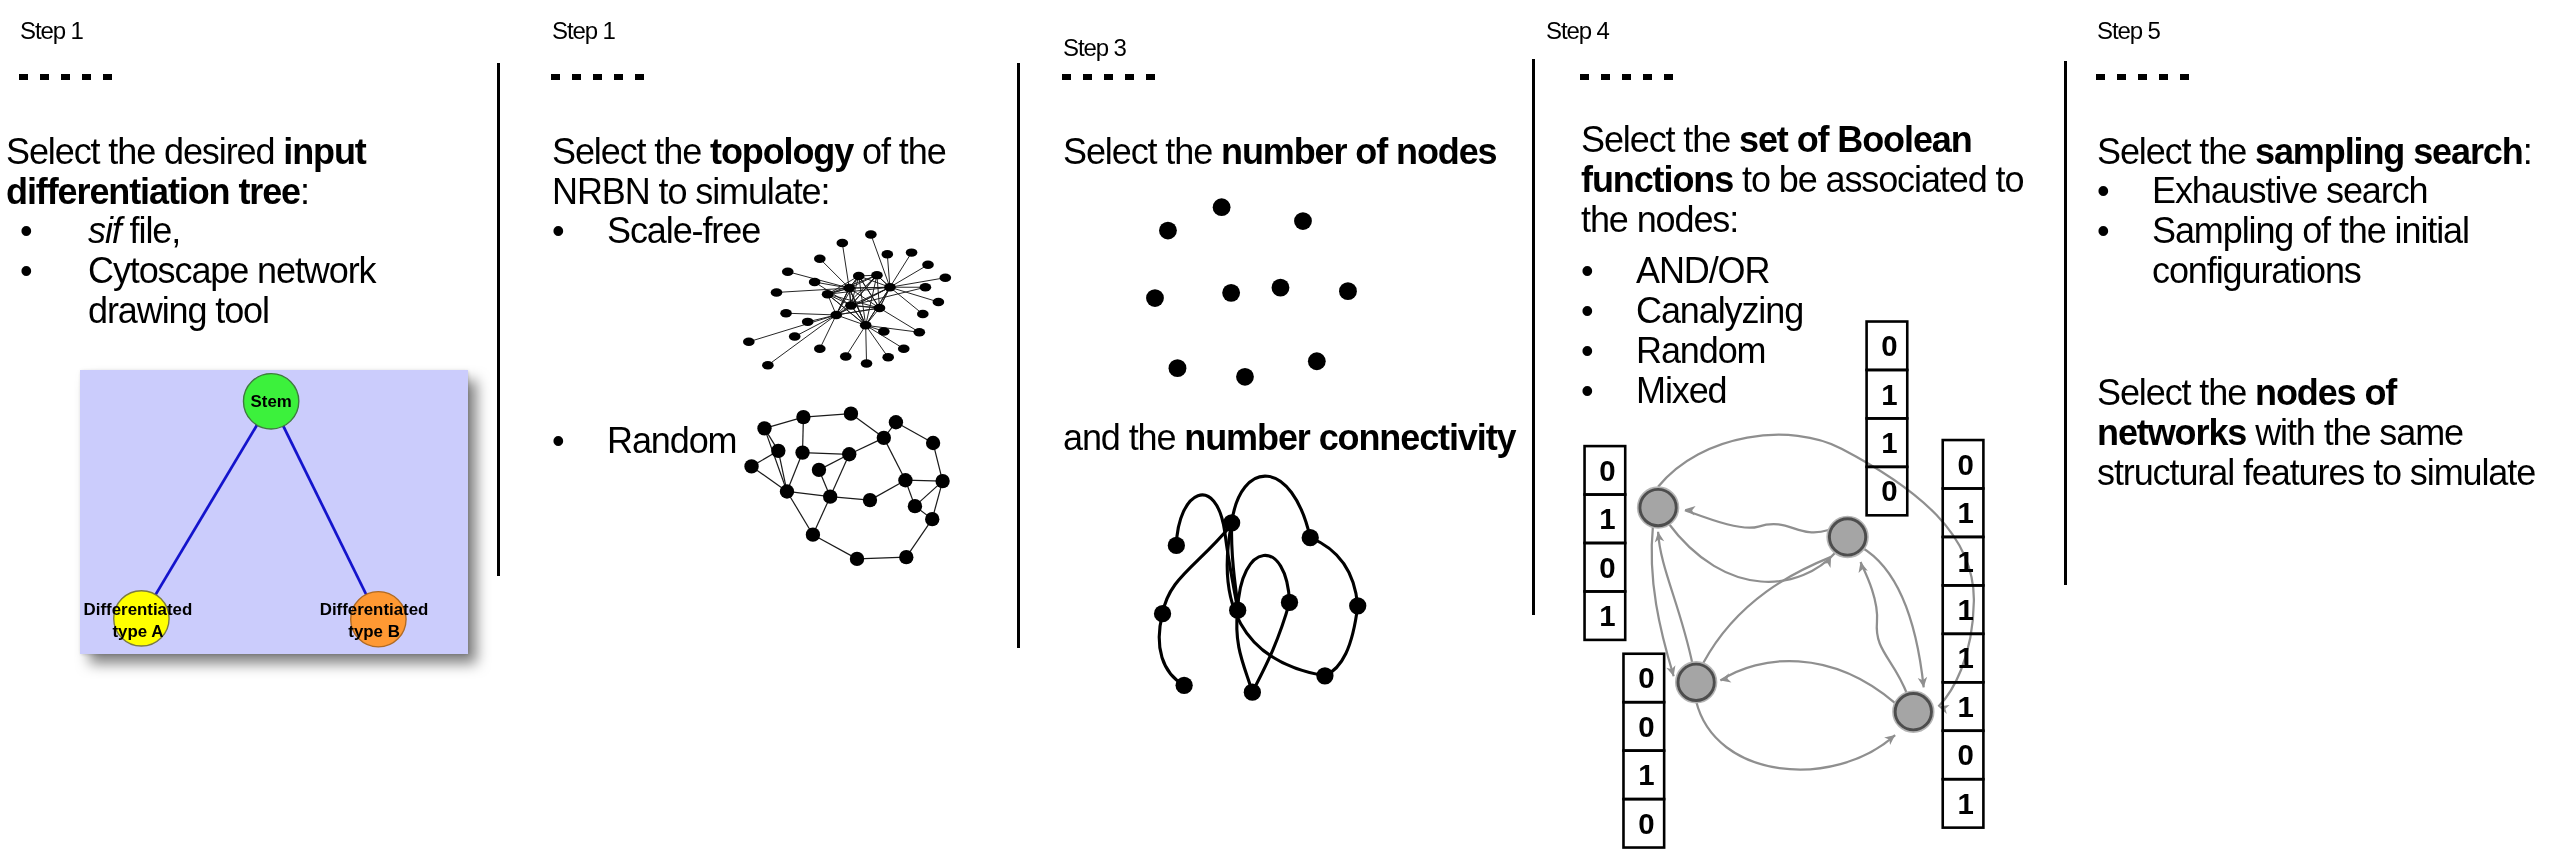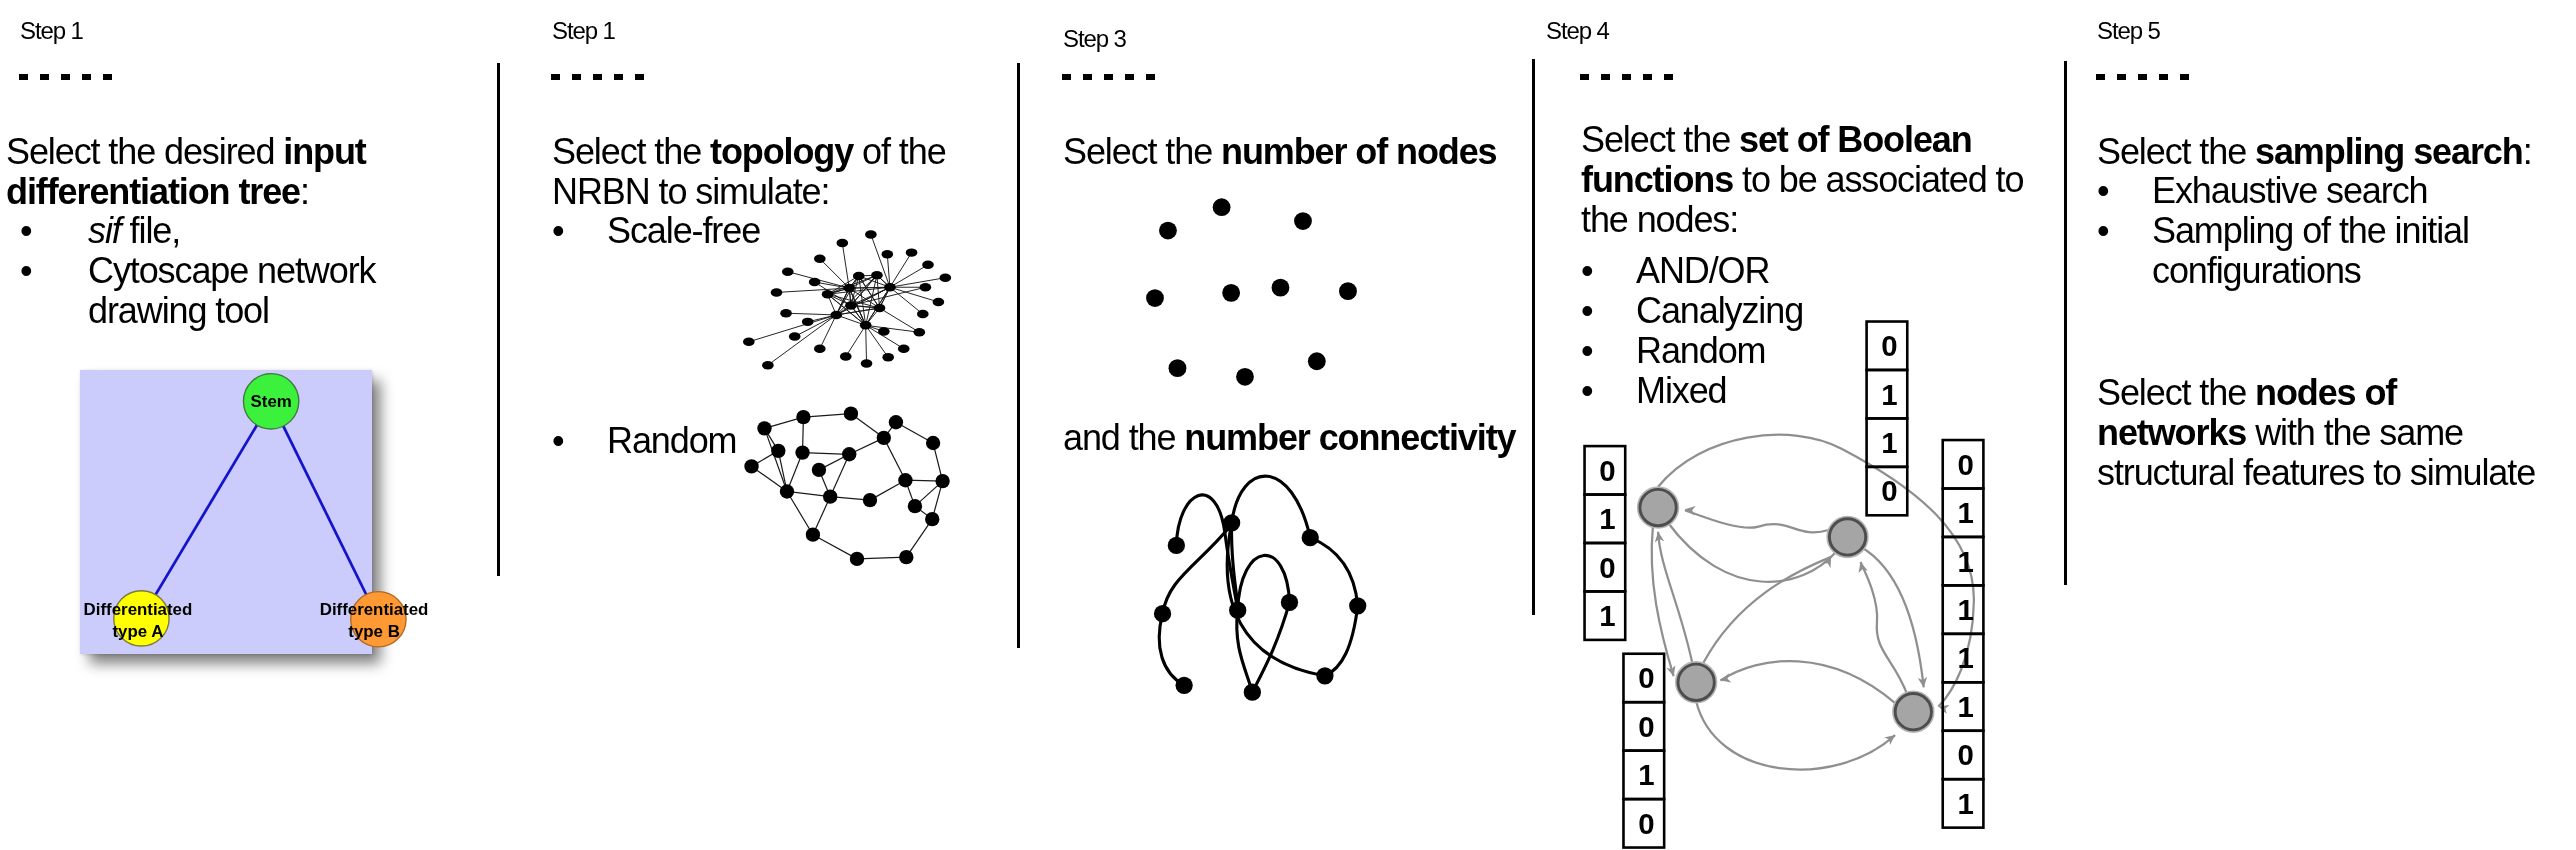--- a/index.html
+++ b/index.html
@@ -9,21 +9,21 @@
 .t{position:absolute;font-size:36px;line-height:40px;white-space:nowrap;letter-spacing:-1.1px}
 .li{position:relative}
 .vline{position:absolute;width:2.6px;background:#000}
 b{font-weight:bold}
 </style></head>
 <body>
 <div class="h" style="left:20px;top:11.2px">Step 1</div>
 <div class="dash" style="left:19px;top:74px"></div>
 <div class="h" style="left:552px;top:11.2px">Step 1</div>
 <div class="dash" style="left:551px;top:74px"></div>
-<div class="h" style="left:1063px;top:19px">Step 3</div>
+<div class="h" style="left:1063px;top:28px">Step 3</div>
 <div class="dash" style="left:1062px;top:74px"></div>
 <div class="h" style="left:1546px;top:11.2px">Step 4</div>
 <div class="dash" style="left:1580px;top:74px"></div>
 <div class="h" style="left:2097px;top:11.2px">Step 5</div>
 <div class="dash" style="left:2096px;top:74px"></div>
 <div class="vline" style="left:497px;top:63px;height:513px"></div>
 <div class="vline" style="left:1017px;top:63px;height:585px"></div>
 <div class="vline" style="left:1532px;top:59px;height:556px"></div>
 <div class="vline" style="left:2064px;top:61px;height:524px"></div>
 <div class="t" style="left:6px;top:132px">Select the desired <b>input</b><br><b>differentiation tree</b>:</div>
@@ -46,21 +46,21 @@
 <div class="li" style="padding-left:55px"><span class="abs" style="left:0px">•</span>Canalyzing</div>
 <div class="li" style="padding-left:55px"><span class="abs" style="left:0px">•</span>Random</div>
 <div class="li" style="padding-left:55px"><span class="abs" style="left:0px">•</span>Mixed</div>
 </div>
 <div class="t" style="left:2097px;top:132px">Select the <b>sampling search</b>:</div>
 <div class="t" style="left:2097px;top:171px">
 <div class="li" style="padding-left:55px"><span class="abs" style="left:0px">•</span>Exhaustive search</div>
 <div class="li" style="padding-left:55px"><span class="abs" style="left:0px">•</span>Sampling of the initial<br>configurations</div>
 </div>
 <div class="t" style="left:2097px;top:373px">Select the <b>nodes of</b><br><b>networks</b> with the same<br>structural features to simulate</div>
-<div class="abs" id="tree" style="left:80px;top:370px;width:292px;height:284px;background:#cbccfc;box-shadow:8.7px 10.4px 13px rgba(0,0,0,0.5), 0.9px 0.9px 3.5px rgba(0,0,0,0.2)">
+<div class="abs" id="tree" style="left:80px;top:370px;width:388px;height:284px;background:#cbccfc;box-shadow:8.7px 10.4px 13px rgba(0,0,0,0.5), 0.9px 0.9px 3.5px rgba(0,0,0,0.2)">
 <svg width="352" height="284" viewBox="0 0 407 328">
 <line x1="221" y1="36" x2="71" y2="287" stroke="#1414cc" stroke-width="3.2"></line>
 <line x1="221" y1="36" x2="345" y2="288" stroke="#1414cc" stroke-width="3.2"></line>
 <circle cx="221" cy="36" r="32" fill="#3cf13c" stroke="#3f7b3f" stroke-width="1.6"></circle>
 <circle cx="71" cy="287" r="32" fill="#ffff00" stroke="#7b7b3f" stroke-width="1.6"></circle>
 <circle cx="345" cy="288" r="32" fill="#ff9933" stroke="#b06a23" stroke-width="1.6"></circle>
 <text x="221" y="43" text-anchor="middle" font-size="19.5" font-weight="bold">Stem</text>
 <text x="67" y="283" text-anchor="middle" font-size="19.5" font-weight="bold">Differentiated</text>
 <text x="67" y="309" text-anchor="middle" font-size="19.5" font-weight="bold">type A</text>
 <text x="340" y="283" text-anchor="middle" font-size="19.5" font-weight="bold">Differentiated</text>

